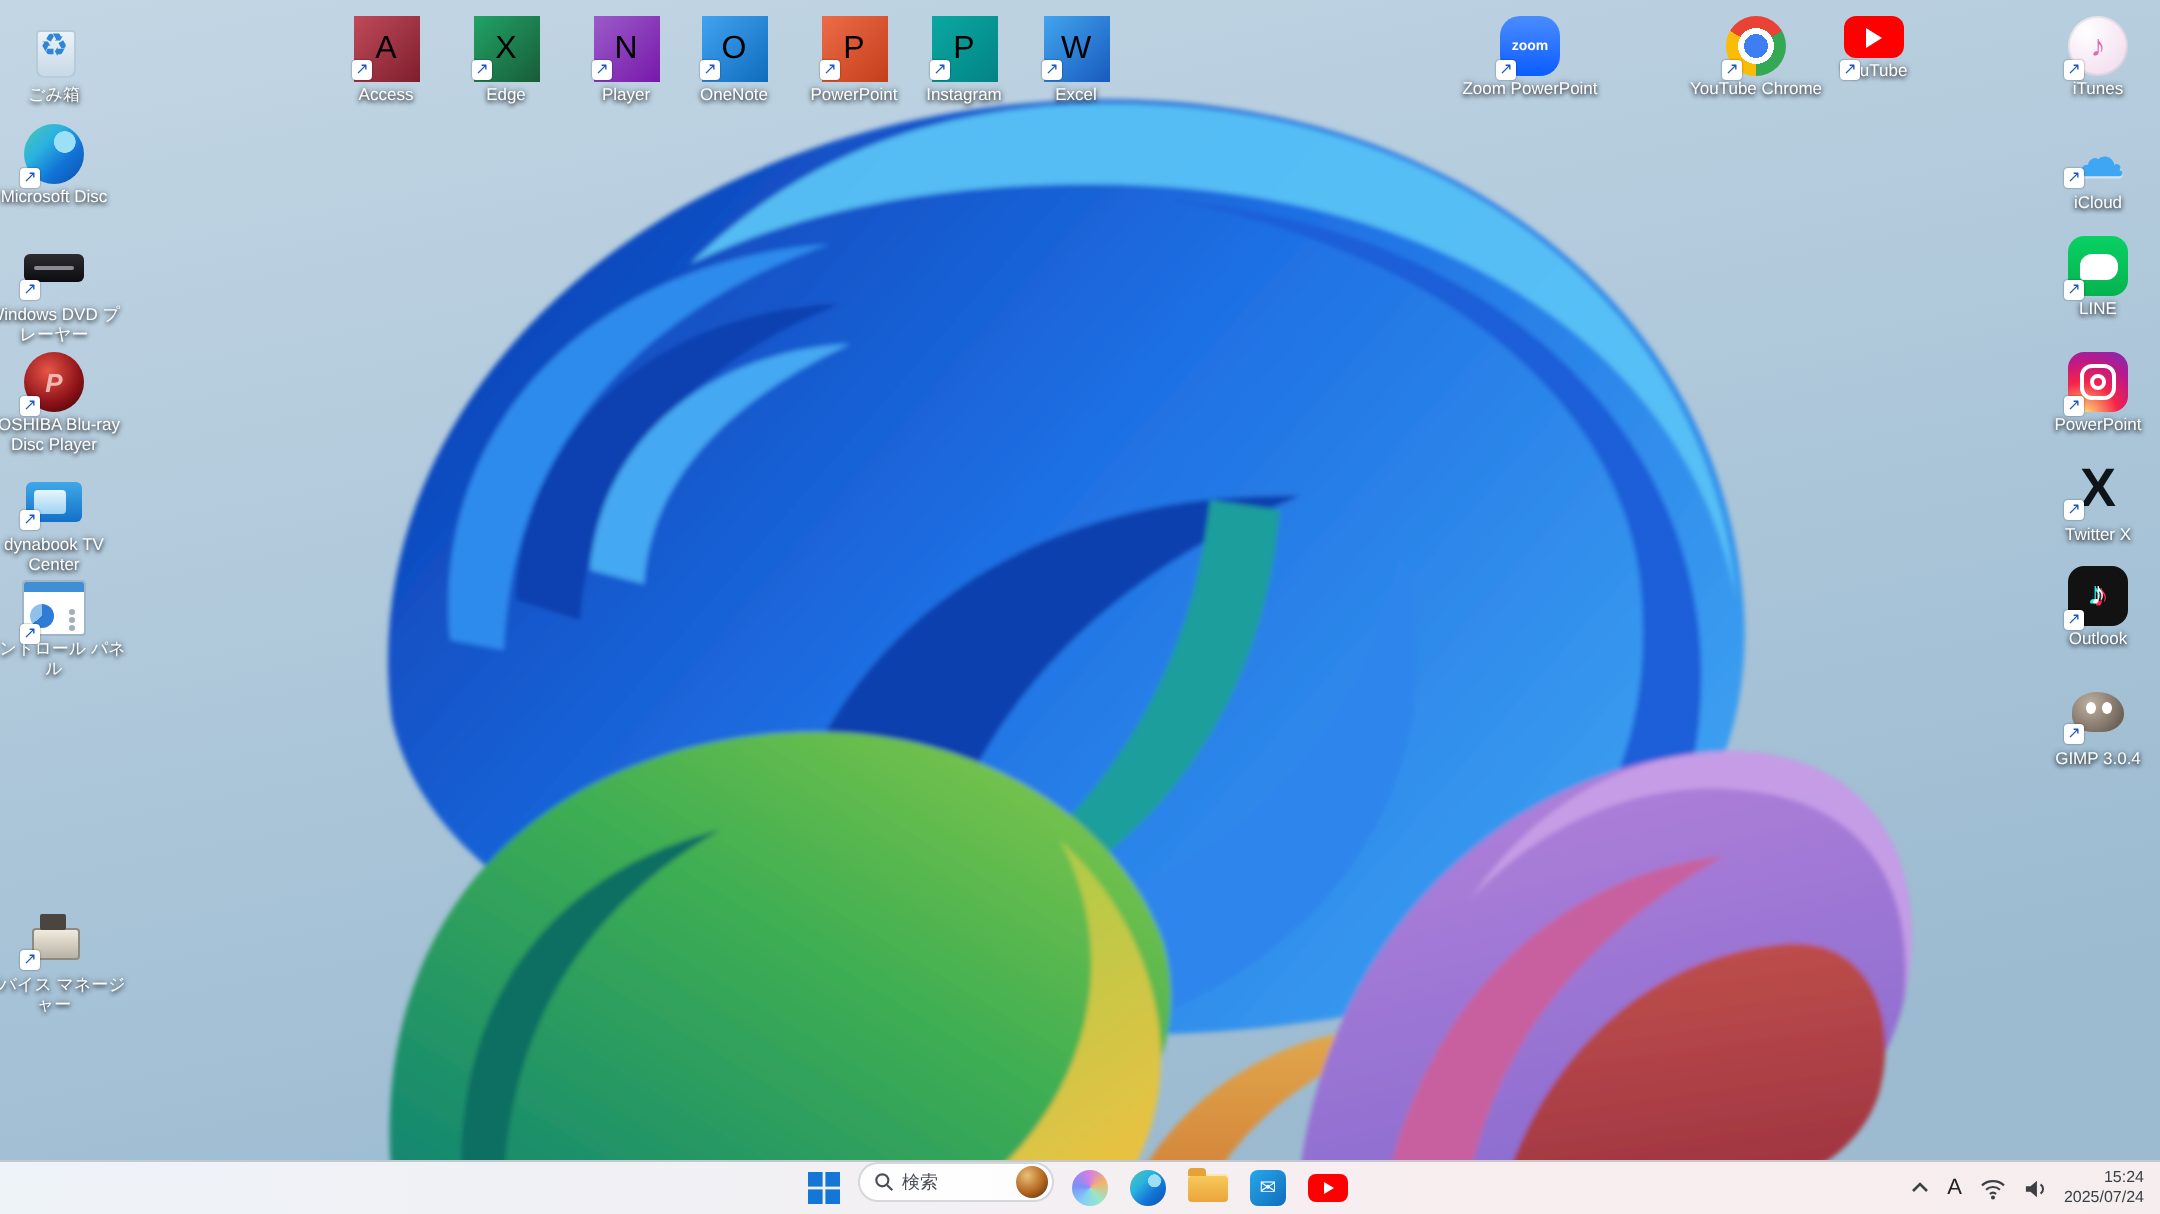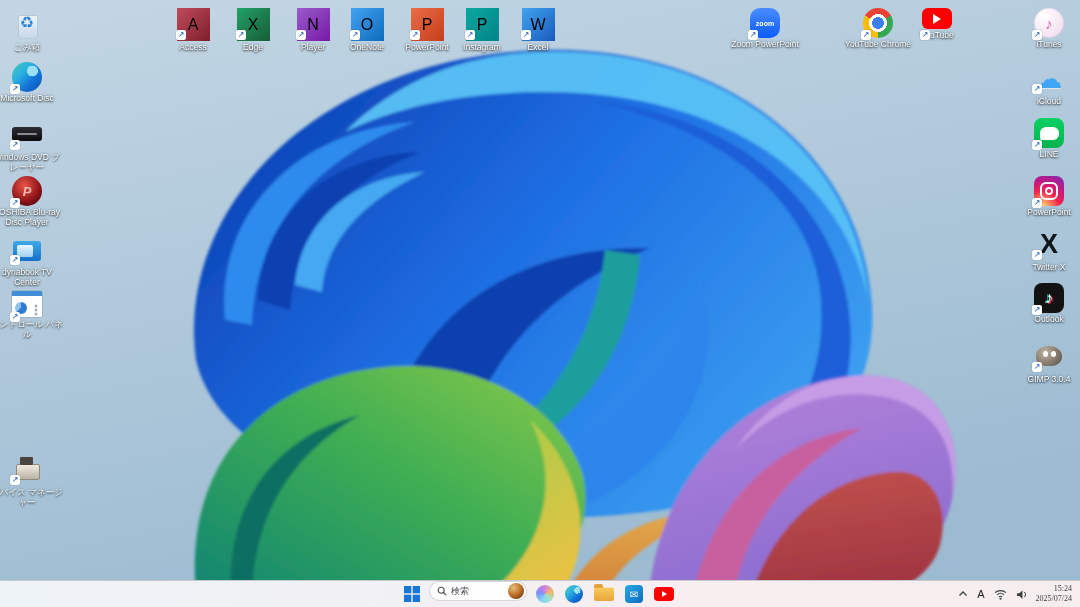--- a/index.html
+++ b/index.html
@@ -116,21 +116,21 @@
   .ico-outlook{width:18px;height:18px;border-radius:4px;display:flex;align-items:center;justify-content:center;
       background:linear-gradient(135deg,#28A8EA,#0F6CBD);color:#fff;font-size:10px;}
   .ico-outlook::after{content:"✉";}
   .ico-youtube{width:20px;height:14px;border-radius:4px;background:#F00;display:flex;align-items:center;justify-content:center;}
   .ico-youtube::after{content:"";border-left:5px solid #fff;border-top:3px solid rgba(0,0,0,0);border-bottom:3px solid rgba(0,0,0,0);}
 
   .tb-tray{position:absolute;right:0;top:0;height:100%;display:flex;align-items:center;gap:3px;padding-right:6px;}
   .tray-btn{background:none;border:none;padding:2px 3px;display:flex;align-items:center;cursor:pointer;color:#3c4043;}
   .tray-btn.ime{font-size:11px;color:#222;font-weight:400;}
   .clock{background:none;border:none;display:flex;flex-direction:column;align-items:flex-end;line-height:1.25;
-      font-size:8px;color:#3a3f44;cursor:pointer;padding:0 2px;font-family:Liberation Serif, serif;}
+      font-size:8px;color:#3a3f44;cursor:pointer;padding:0 2px;font-family:Liberation Sans, sans-serif;}
 </style>
 </head>
 <body>
 
 <div class="screen">
 
   <svg class="wallpaper" viewBox="0 0 1080 607" preserveAspectRatio="none" xmlns="http://www.w3.org/2000/svg">
     <defs>
       <linearGradient id="sky" x1="0" y1="0" x2="0.35" y2="1">
         <stop offset="0" stop-color="#c3d6e4"></stop>

